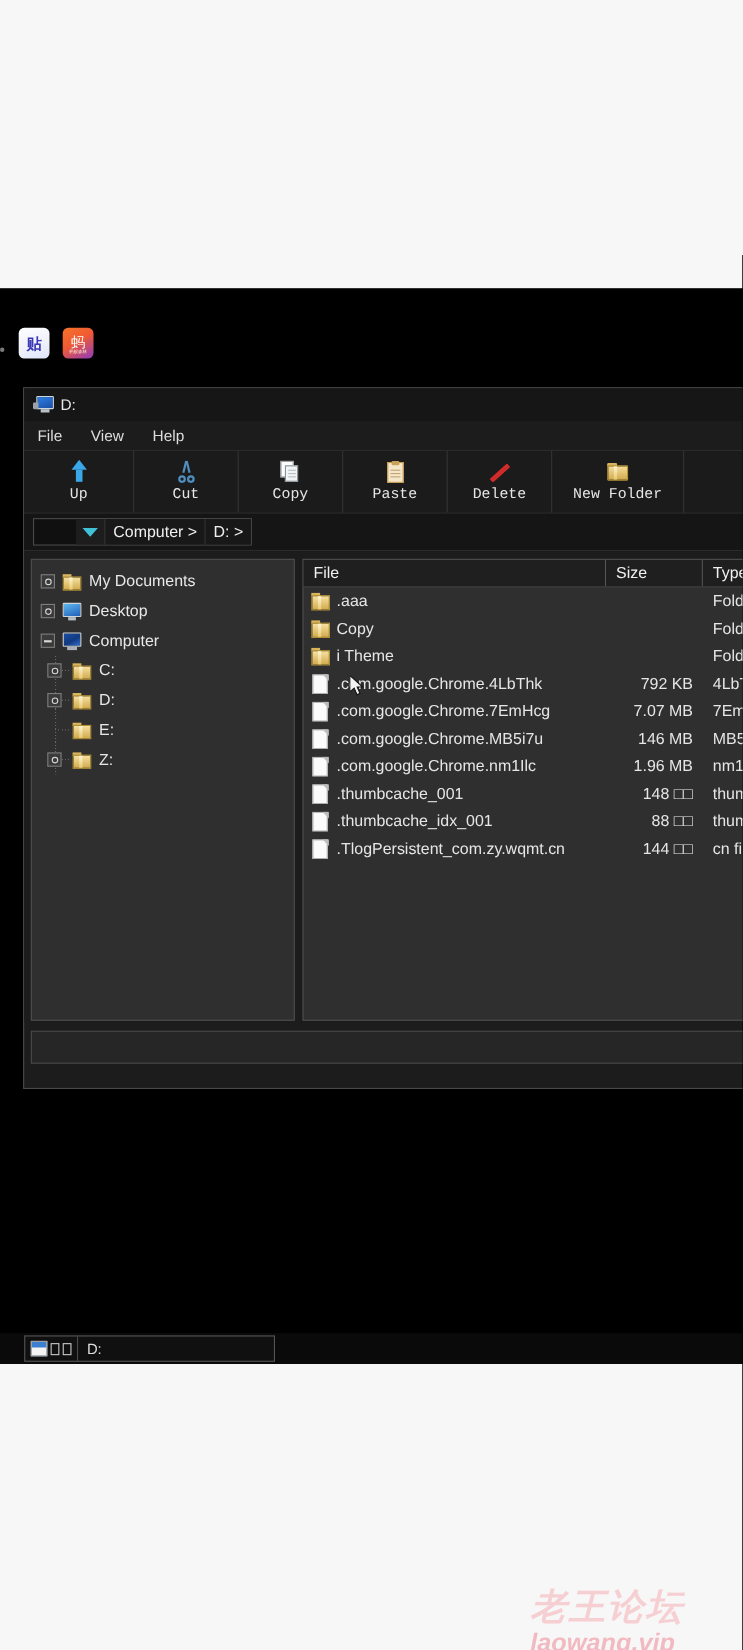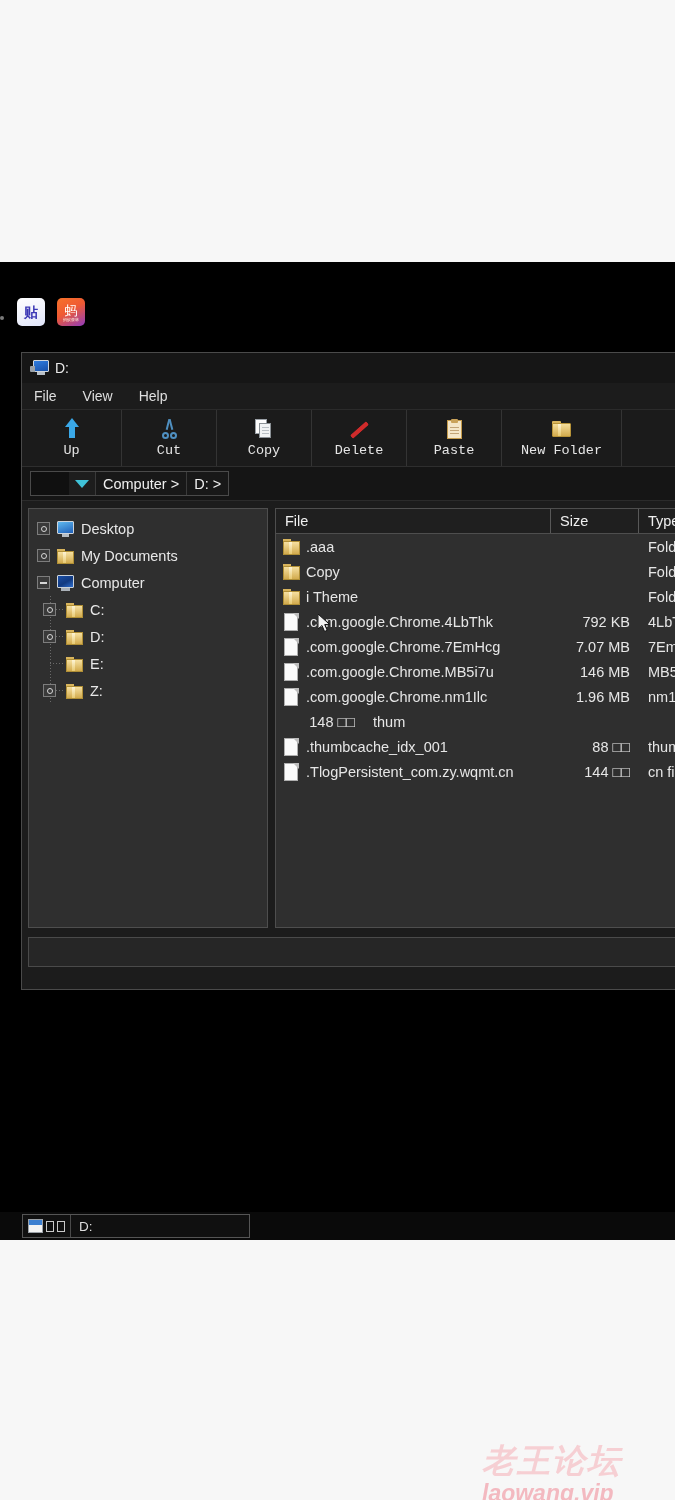--- a/index.html
+++ b/index.html
@@ -230,36 +230,36 @@
         <span class="tico">
           <i class="ic-copy">
               <i class="p1"></i>
               <i class="p2"></i>
             </i>
         </span>
         <span class="lbl">Copy</span>
       </div>
       <div class="tbtn">
         <span class="tico">
-          <i class="ic-del">
-              <i class="b a"></i>
-              <i class="b b"></i>
-            </i>
-        </span>
-        <span class="lbl">Delete</span>
-      </div>
-      <div class="tbtn">
-        <span class="tico">
           <i class="ic-paste">
               <i class="bd"></i>
               <i class="clip"></i>
               <i class="ln"></i>
             </i>
         </span>
         <span class="lbl">Paste</span>
+      </div>
+      <div class="tbtn">
+        <span class="tico">
+          <i class="ic-del">
+              <i class="b a"></i>
+              <i class="b b"></i>
+            </i>
+        </span>
+        <span class="lbl">Delete</span>
       </div>
       <div class="tbtn" style="width:120px">
         <span class="tico">
           <i class="ic-folder">
               <i class="tab"></i>
               <i class="bdy"></i>
             </i>
         </span>
         <span class="lbl">New Folder</span>
       </div>
@@ -271,39 +271,39 @@
             <i class="caret"></i>
           </span>
         <span class="crumb">Computer &gt;</span>
         <span class="crumb">D: &gt;</span>
       </div>
     </div>
 
     <div class="body-split">
 
       <div class="tree-pane">
+        <div class="tnode lvl1">
+          <span class="exp">
+              <i class="mk"></i>
+            </span>
+          <span class="ticon fold">
+              <i class="tab"></i>
+              <i class="bdy"></i>
+            </span>
+          <span>My Documents</span>
+        </div>
         <div class="tnode lvl1">
           <span class="exp">
               <i class="mk"></i>
             </span>
           <span class="ticon screen">
               <i class="s"></i>
               <i class="b"></i>
             </span>
           <span>Desktop</span>
-        </div>
-        <div class="tnode lvl1">
-          <span class="exp">
-              <i class="mk"></i>
-            </span>
-          <span class="ticon fold">
-              <i class="tab"></i>
-              <i class="bdy"></i>
-            </span>
-          <span>My Documents</span>
         </div>
         <div class="tnode lvl1">
           <span class="exp minus">
               <i class="mk"></i>
             </span>
           <span class="ticon comp">
               <i class="s"></i>
               <i class="b"></i>
             </span>
           <span>Computer</span>
@@ -432,20 +432,27 @@
                 <span class="fico file">
                   <i class="pg"></i>
                   <i class="corner"></i>
                 </span>
                 <span>.com.google.Chrome.nm1Ilc</span>
               </div>
               <div class="c-size">1.96 MB</div>
               <div class="c-type">nm1I</div>
             </div>
             <div class="lrow">
+              <div class="c-file">
+                <span class="fico file">
+                  <i class="pg"></i>
+                  <i class="corner"></i>
+                </span>
+                <span>.thumbcache_001</span>
+              </div>
               <div class="c-size">148 □□</div>
               <div class="c-type">thum</div>
             </div>
             <div class="lrow">
               <div class="c-file">
                 <span class="fico file">
                   <i class="pg"></i>
                   <i class="corner"></i>
                 </span>
                 <span>.thumbcache_idx_001</span>

